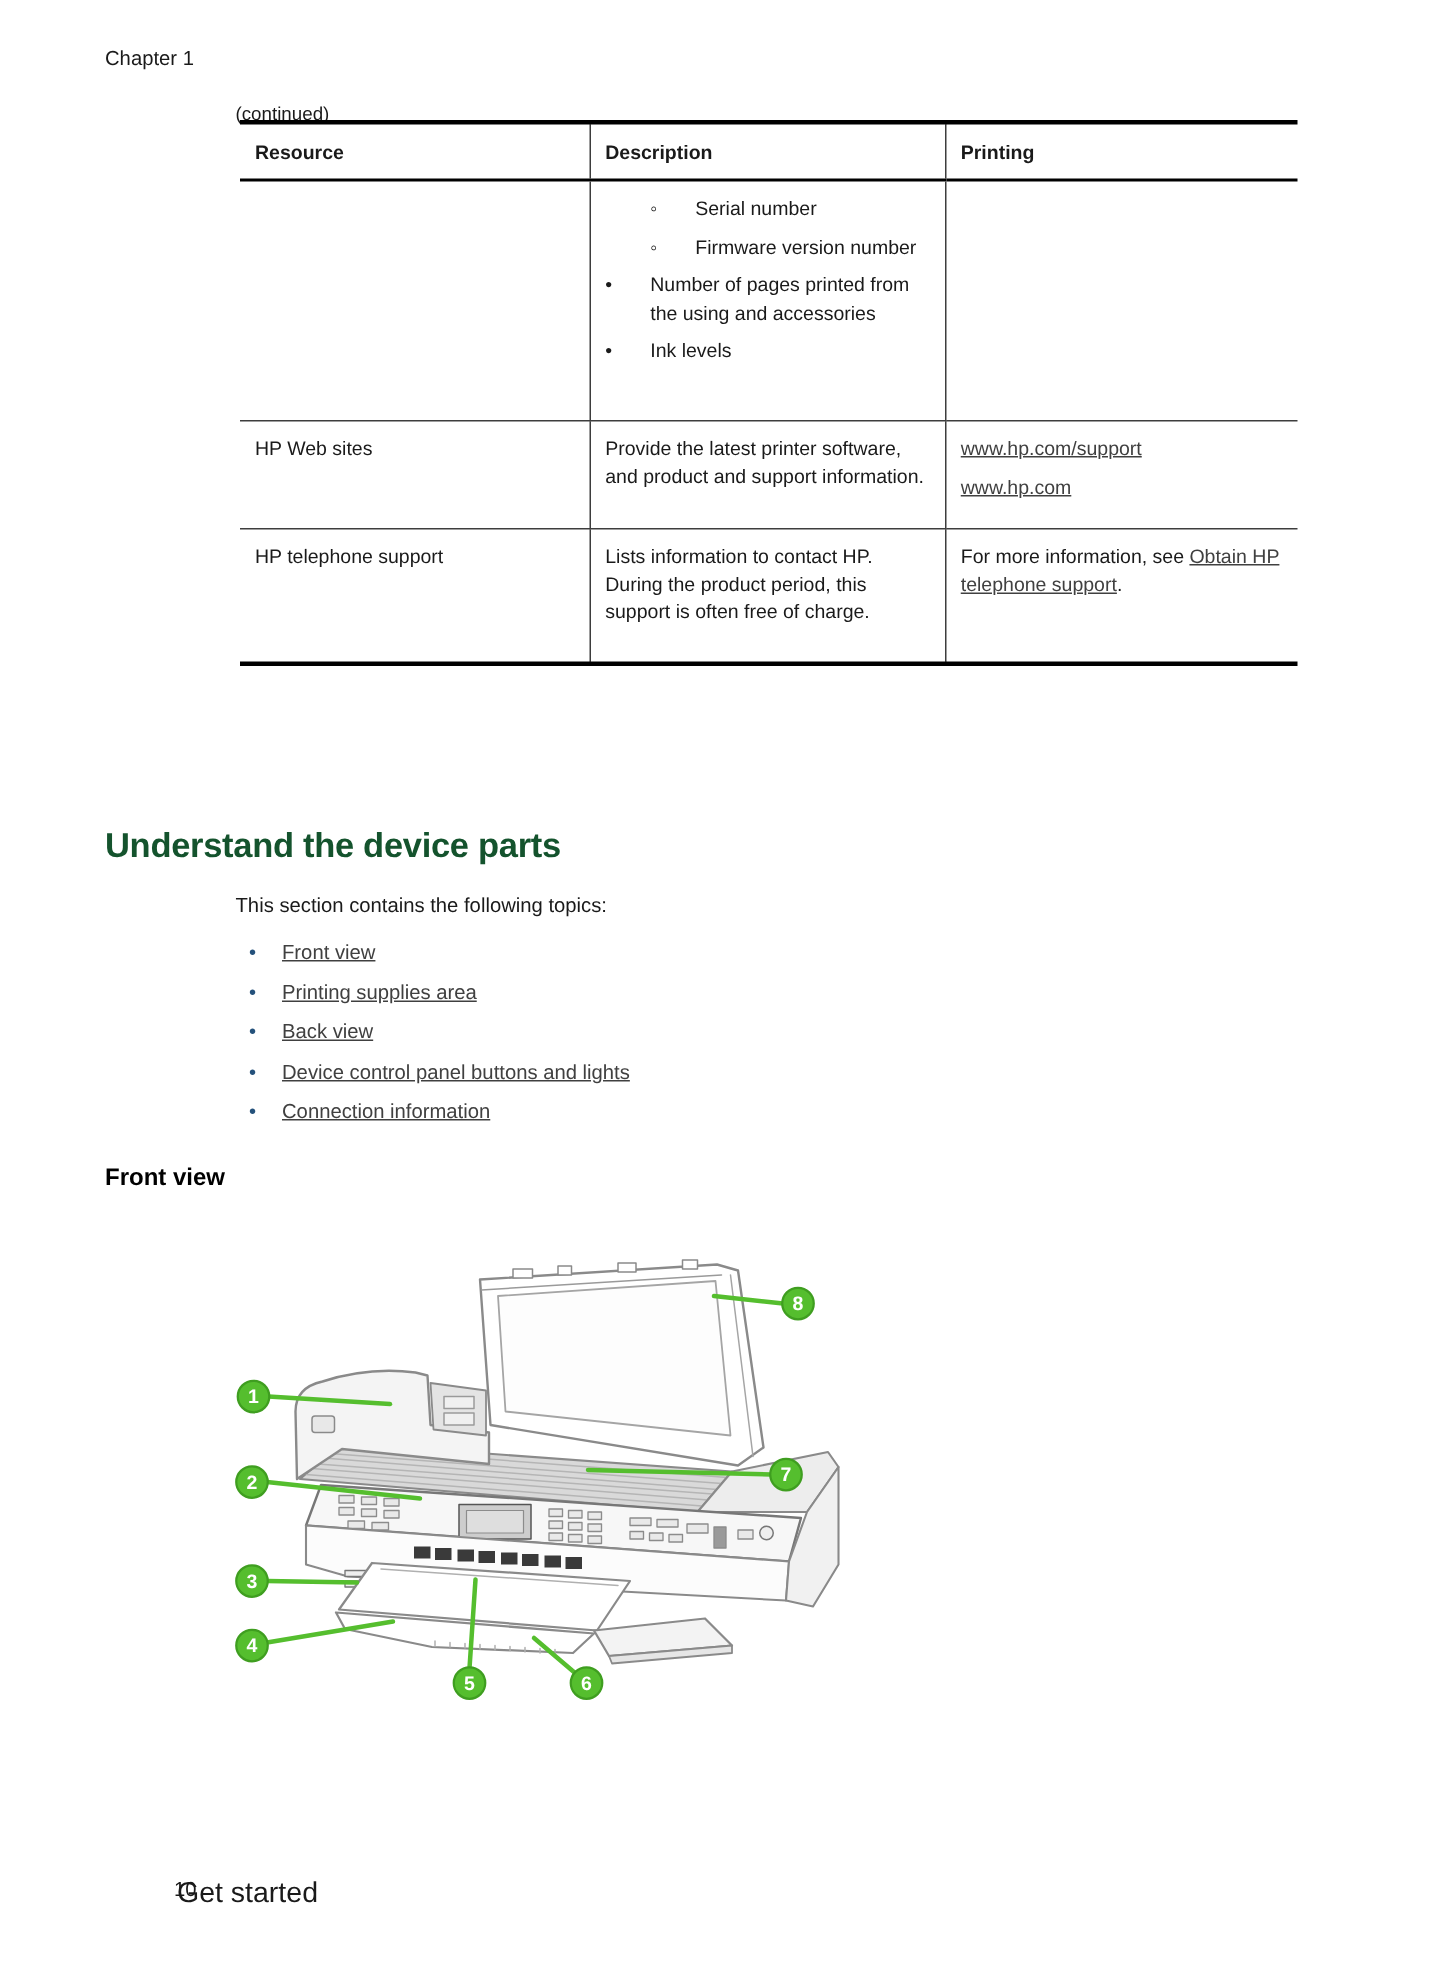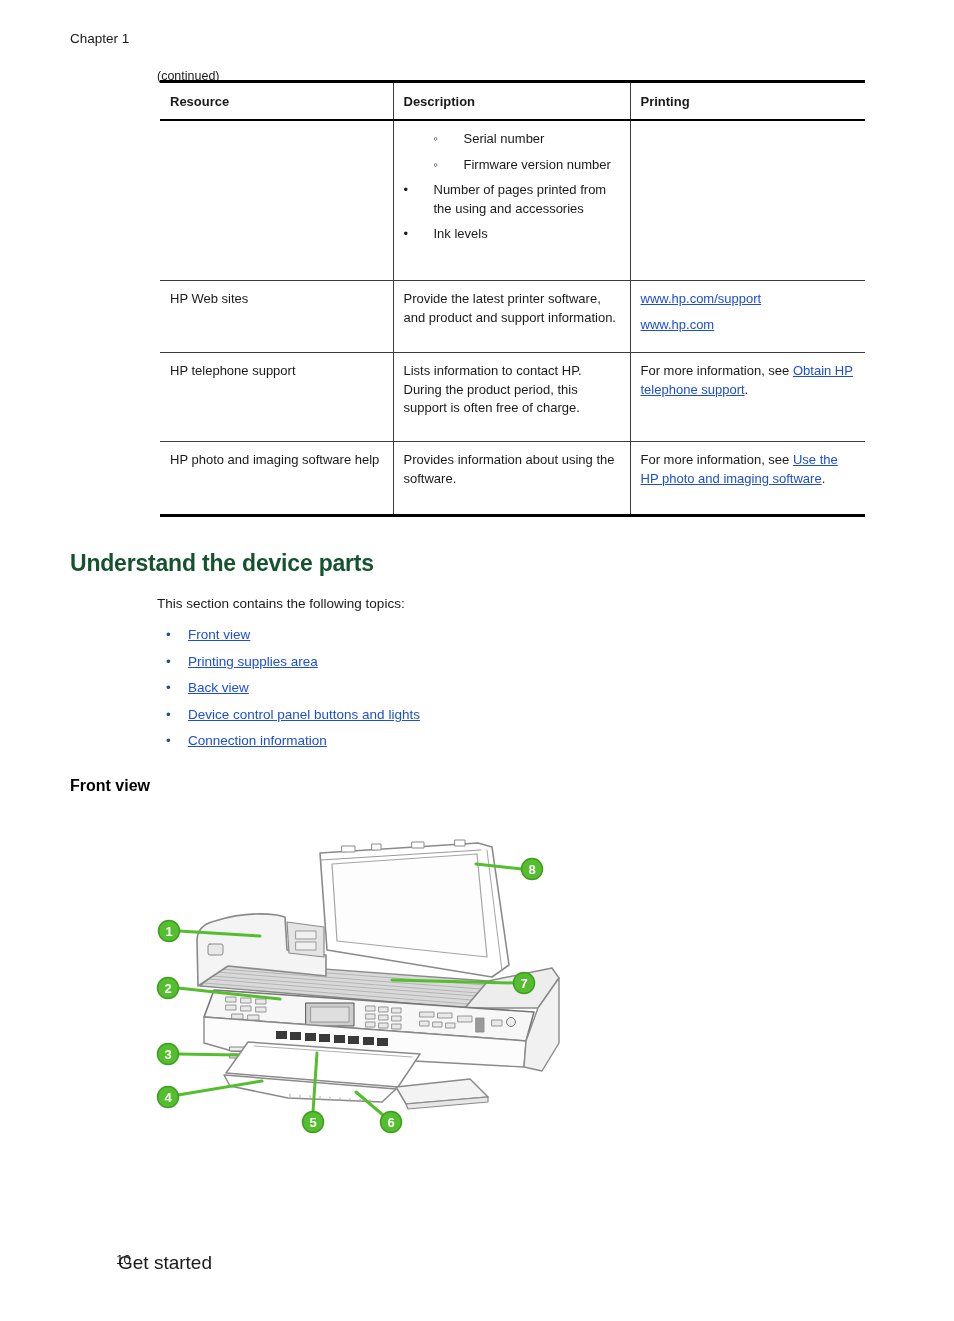--- a/index.html
+++ b/index.html
@@ -26,21 +26,21 @@
   .col1{width:233px;} .col2{width:237px;} .col3{width:235px;}
   tr.r1 td{height:142px;} tr.r2 td{height:54px;} tr.r3 td{height:71px;} tr.r4 td{height:55px;}
 
   .li{display:flex;margin:0 0 7px 0;}
   .li .marker{flex:0 0 30px;}
   .li.sub{padding-left:30px;}
   .li:last-child{margin-bottom:0;}
   .cellp{margin:0 0 7px 0;}
   .cellp:last-child{margin-bottom:0;}
 
-  a.doc-link{color:#1d4ed8;text-decoration:underline;cursor:pointer;text-align:right;}
+  a.doc-link{color:#404040;text-decoration:underline;cursor:pointer;text-align:right;}
 
   
   .sec-title{left:70px;top:550px;font-size:23px;font-weight:bold;color:#14532d;letter-spacing:-0.2px;}
   .sec-intro{left:157px;top:596px;font-size:13.5px;}
   .topics{left:157px;top:626px;font-size:13.5px;}
   .topic{display:flex;margin-bottom:9px;line-height:17.5px;}
   .topic .marker{flex:0 0 22px;margin-left:9px;color:#24517b;}
 
   .fv-heading{left:70px;top:777px;font-size:16px;font-weight:bold;color:#000;}
 
@@ -99,27 +99,20 @@
         <td>
           <p class="cellp"><a class="doc-link">www.hp.com/support</a></p>
           <p class="cellp"><a class="doc-link">www.hp.com</a></p>
         </td>
       </tr>
       <tr class="r3">
         <td>HP telephone support</td>
         <td>Lists information to contact HP. During the product period, this support is often free of charge.</td>
         <td>
           <span>For more information, see </span><a class="doc-link">Obtain HP telephone support</a><span>.</span>
-        </td>
-      </tr>
-      <tr class="r4">
-        <td>HP photo and imaging software help</td>
-        <td>Provides information about using the software.</td>
-        <td>
-          <span>For more information, see </span><a class="doc-link">Use the HP photo and imaging software</a><span>.</span>
         </td>
       </tr>
     </tbody>
   </table>
 </div>
 
 <div class="abs sec-title">Understand the device parts</div>
 <div class="abs sec-intro">This section contains the following topics:</div>
 
 <div class="abs topics">

